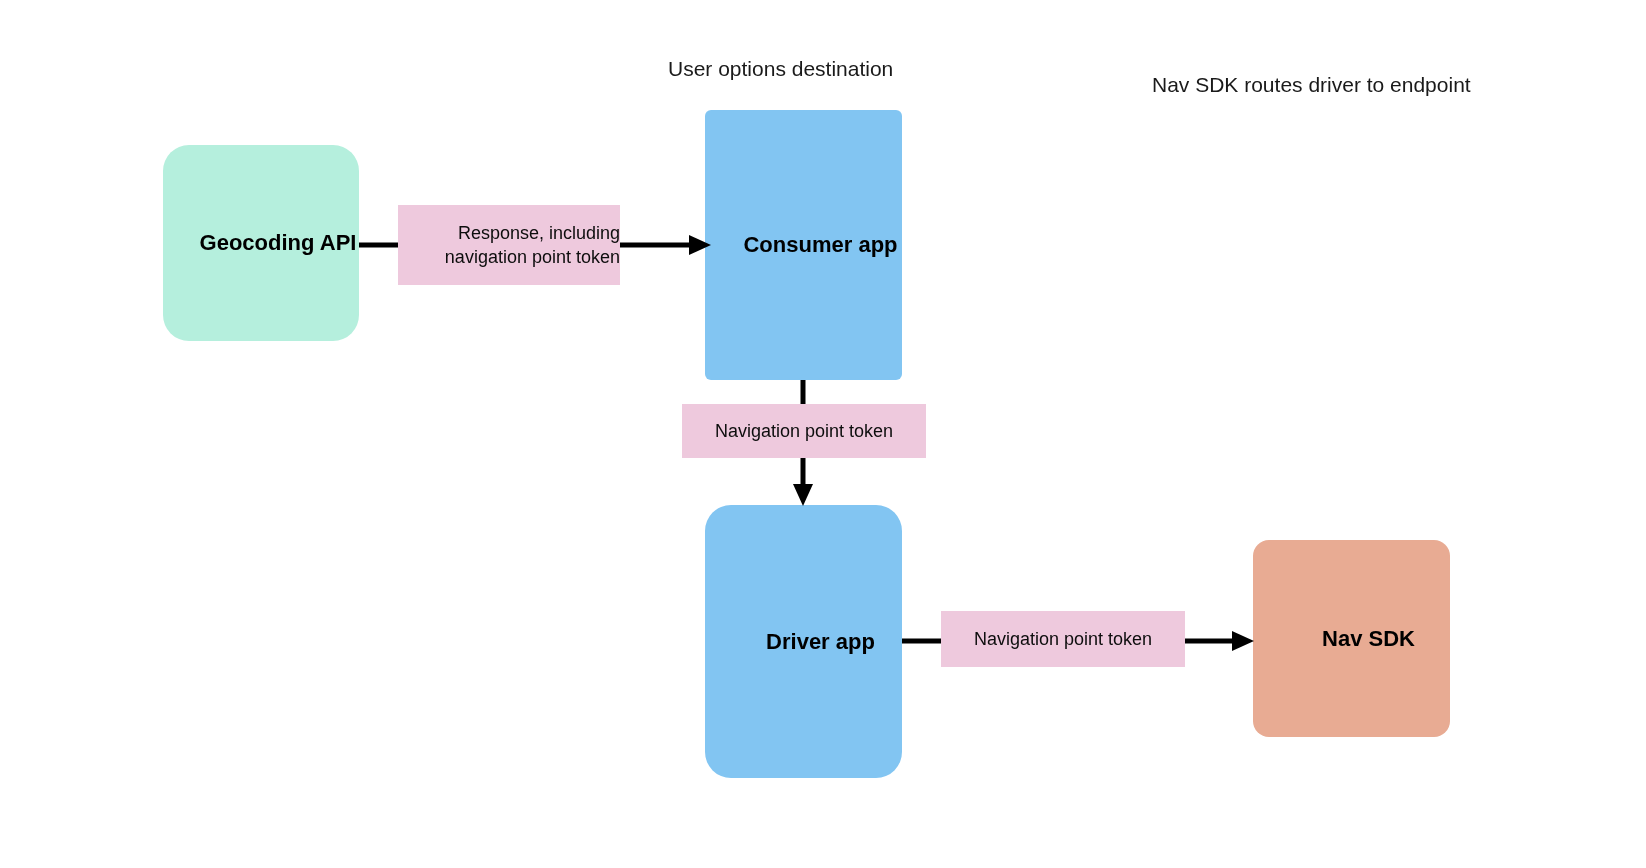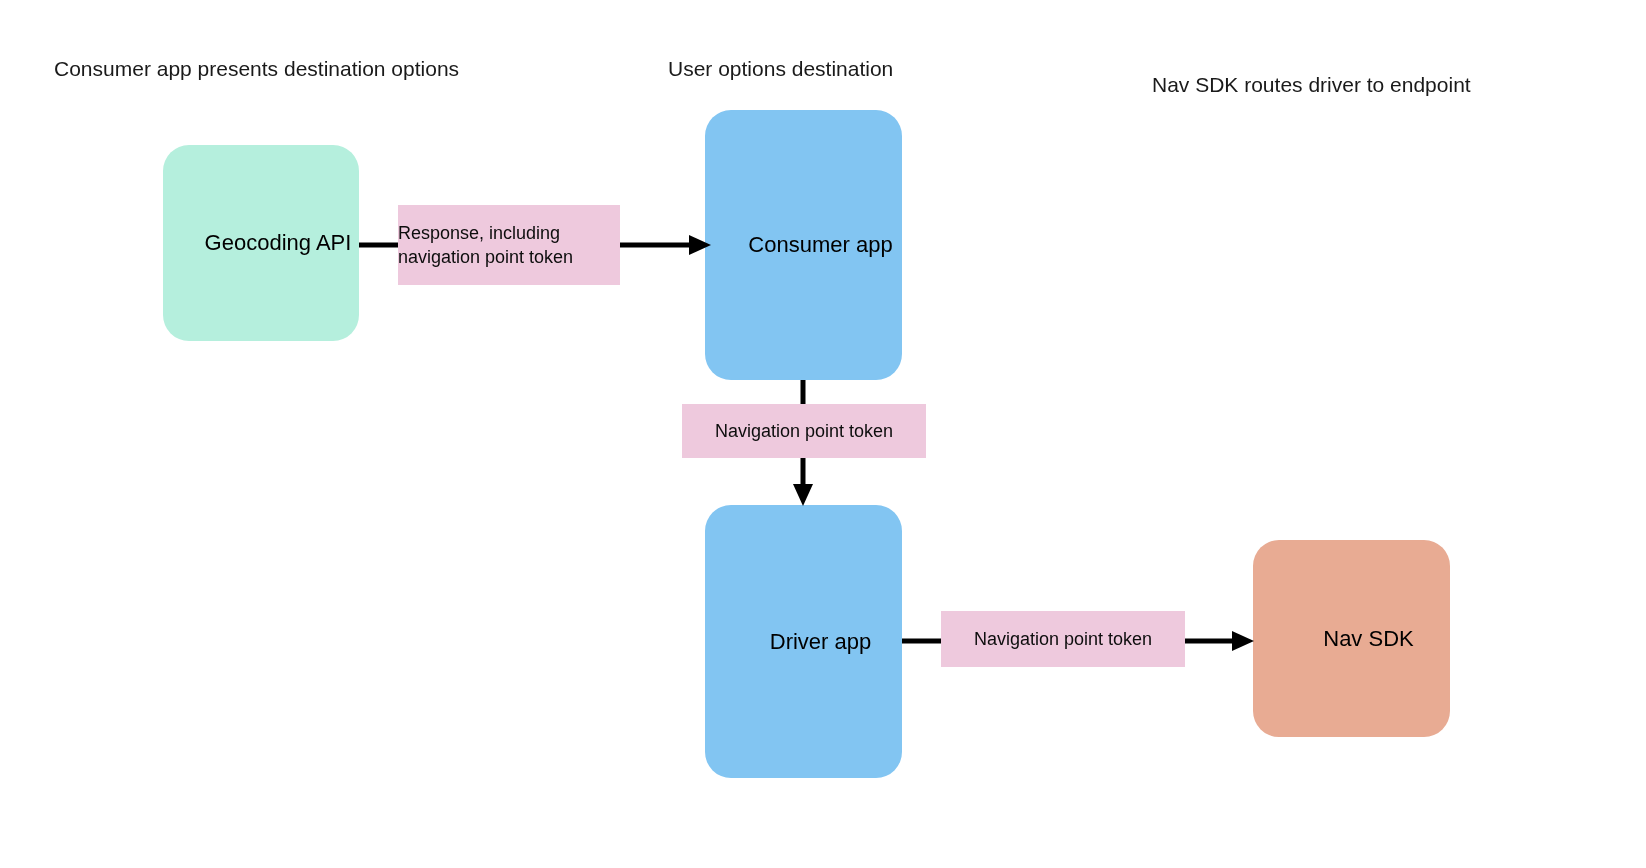--- a/index.html
+++ b/index.html
@@ -28,68 +28,67 @@
     white-space: nowrap;
   }
   .node {
     position: absolute;
     border-radius: 26px;
     display: flex;
     align-items: center;
     justify-content: center;
     text-align: center;
     font-size: 22px;
-    font-weight: 400;
+    font-weight: 700;
     color: #000000;
     box-sizing: border-box;
     padding-left: 34px;
   }
   .edge-label {
     position: absolute;
     display: flex;
     align-items: center;
     justify-content: center;
-    text-align: left;
+    text-align: right;
     font-size: 18px;
     line-height: 24px;
     font-weight: 400;
     color: #0d0d0d;
     box-sizing: border-box;
     z-index: 4;
   }
   .arrow {
     position: absolute;
     z-index: 2;
   }
   .arrow svg { display: block; overflow: visible; }
 </style>
 </head>
 <body>
 
 <div id="canvas">
 
-  <div class="col-header" style="left:54px; top:56px;">Consumer app presents destination options</div>
 
   <div class="col-header" style="left:668px; top:56px;">User options destination</div>
 
   <div class="col-header" style="left:1152px; top:72px;">Nav SDK routes driver to endpoint</div>
 
   <div class="node" style="left:163px; top:145px; width:196px; height:196px; background:#b5efdd;">
     <span>Geocoding API</span>
   </div>
 
-  <div class="node" style="left:705px; top:110px; width:197px; height:270px; background:#82c5f2;">
+  <div class="node" style="left:705px; top:110px; width:197px; height:270px; background:#82c5f2;border-radius:6px;">
     <span>Consumer app</span>
   </div>
 
   <div class="node" style="left:705px; top:505px; width:197px; height:273px; background:#82c5f2;justify-content:center;">
     <span>Driver app</span>
   </div>
 
-  <div class="node" style="left:1253px; top:540px; width:197px; height:197px; background:#e8ab93;">
+  <div class="node" style="left:1253px; top:540px; width:197px; height:197px; background:#e8ab93;border-radius:16px;">
     <span>Nav SDK</span>
   </div>
 
   <div class="arrow" style="left:359px; top:232px; width:352px; height:26px;">
     <svg width="352" height="26" viewBox="0 0 352 26">
       <line x1="0" y1="13" x2="336" y2="13" stroke="#000000" stroke-width="5"></line>
       <polygon points="352,13 330,3 330,23" fill="#000000"></polygon>
     </svg>
   </div>
 

